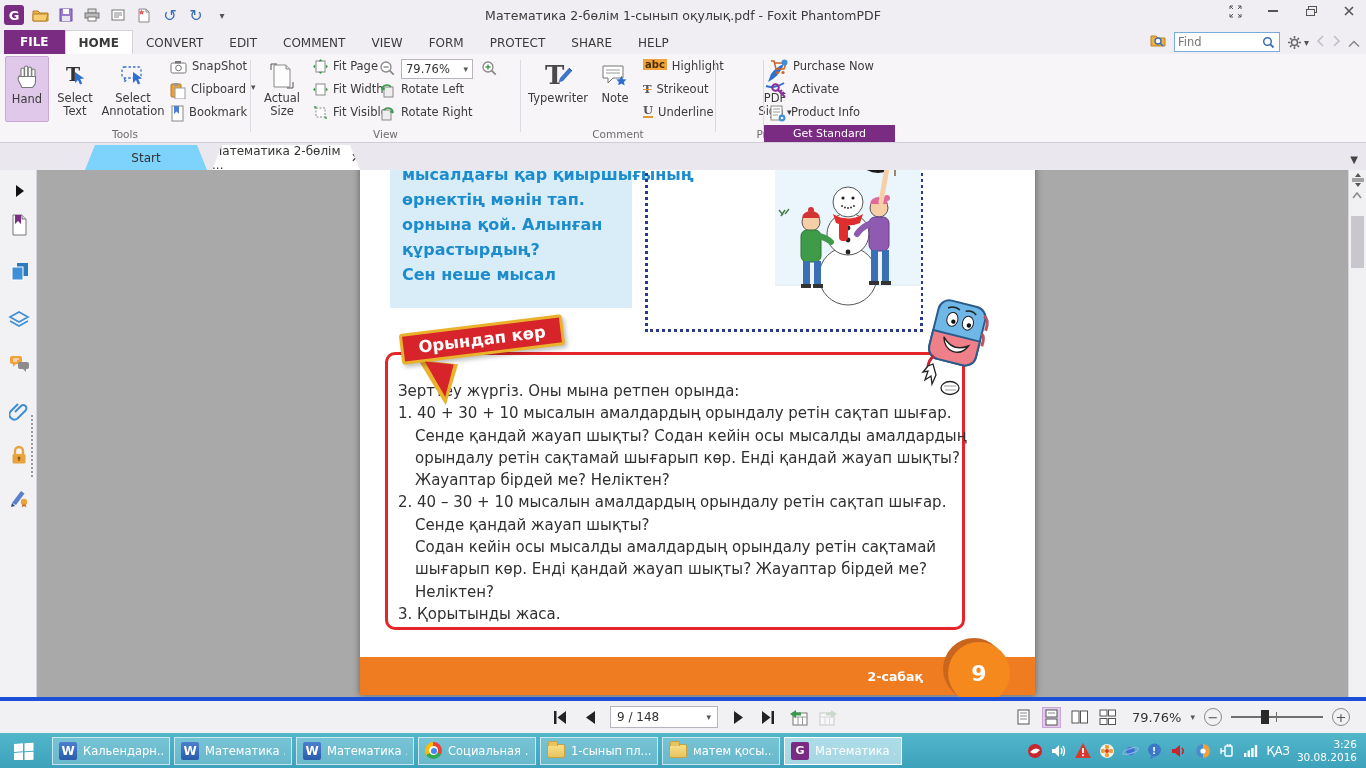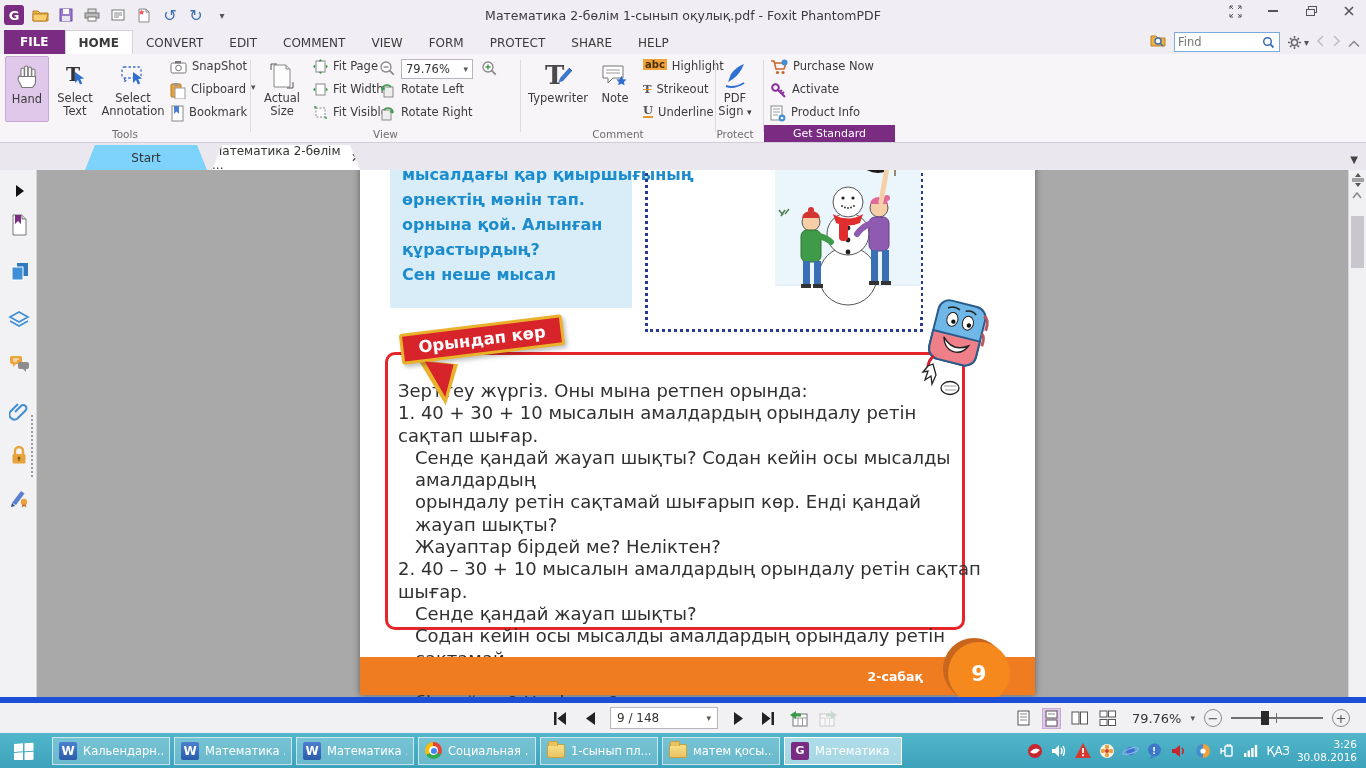--- a/index.html
+++ b/index.html
@@ -61,28 +61,28 @@
   .pdfpage { position:absolute; left:323px; top:-40px; width:675px; height:565px; background:#fff; box-shadow:0 0 7px rgba(0,0,0,.45); }
   .bluebox { position:absolute; left:30px; top:12px; width:242px; height:166px; background:#d9edf8; padding:20px 0 0 12px; }
   .bluebox div { font-size:16px; line-height:25px; color:#1d8ccd; font-weight:600; white-space:nowrap; }
   .dotbox { position:absolute; left:285px; top:20px; width:278px; height:182px; border:3px dotted #2b3990; }
   .snowman { position:absolute; left:415px; top:28px; }
   .eraser { position:absolute; left:560px; top:168px; z-index:6; }
   .redbox { position:absolute; left:25px; top:222px; width:580px; height:278px; border:3px solid #e5252a; border-radius:10px; }
   .banner { position:absolute; left:40px; top:194px; transform:rotate(-7deg); background:#d7232a; border:3px solid #eab22b; border-radius:3px; color:#fff; font-weight:bold; font-size:16.5px; padding:3px 15px; z-index:5; white-space:nowrap; box-shadow:2px 3px 4px rgba(0,0,0,.25); }
   .tailY { position:absolute; left:56px; top:232px; width:0; height:0; border-left:32px solid transparent; border-right:8px solid transparent; border-top:42px solid #eab22b; transform:rotate(6deg); z-index:4; }
   .tailR { position:absolute; left:63px; top:233px; width:0; height:0; border-left:24px solid transparent; border-right:5px solid transparent; border-top:33px solid #d7232a; transform:rotate(6deg); z-index:5; }
-  .tasktext { position:absolute; left:38px; top:250px; width:585px; font-size:18px; line-height:22.3px; color:#303030; }
+  .tasktext { position:absolute; left:38px; top:250px; width:585px; font-size:15px; line-height:22.3px; color:#303030; }
   .tasktext .cont { padding-left:17px; }
   .pfooter { position:absolute; left:0; top:527px; width:675px; height:38px; background:#f07c22; }
   .lesson { position:absolute; right:112px; top:12px; font-size:12.5px; font-weight:bold; color:#fff; }
   .pagecircle { position:absolute; left:588px; top:512px; width:62px; height:62px; border-radius:50%; background:#f5891d; box-shadow:-5px -4px 0 #c9661d; display:flex; align-items:center; justify-content:center; color:#fff; font-weight:bold; font-size:22px; z-index:2; }
 
   
-  .statusbar { position:absolute; top:697px; left:0; width:1366px; height:36px; background:#f1f0f3; border-top:6px solid #1d4ed8; display:flex; align-items:center; }
+  .statusbar { position:absolute; top:697px; left:0; width:1366px; height:36px; background:#f1f0f3; border-top:4px solid #1d4ed8; display:flex; align-items:center; }
   .navctr { display:flex; align-items:center; gap:10px; margin-left:550px; }
   .navbtn { width:20px; height:20px; display:flex; align-items:center; justify-content:center; }
   .pagecombo { width:108px; height:22px; background:#fff; border:1px solid #b7b4bd; font-size:12px; color:#333; display:flex; align-items:center; justify-content:space-between; padding:0 6px; }
   .rightctr { position:absolute; right:16px; display:flex; align-items:center; gap:9px; }
   .layico { width:19px; height:21px; display:flex; align-items:center; justify-content:center; }
   .layico.sel { background:#dfc8e9; border:1px solid #c9a8d8; }
   .zoomtxt { font-size:13px; color:#333; margin-left:6px; }
   .zslider { position:relative; width:92px; height:20px; }
   .ztrack { position:absolute; top:9px; left:0; width:92px; height:2px; background:#6f6f6f; }
   .ztick { position:absolute; top:5px; left:45px; width:1px; height:10px; background:#6f6f6f; }
@@ -409,21 +409,21 @@
         <span>Strikeout</span>
       </div>
       <div class="smallbtn" style="left:122px;top:51px;">
         <span class="undl">U</span>
         <span>Underline</span>
       </div>
       <div class="glabel">Comment</div>
     </div>
     <div class="gsep" style="left:715px;"></div>
 
-    <div class="group" style="left:712px;width:46px;">
+    <div class="group" style="left:752px;width:46px;">
       <div class="bigbtn" style="left:1px;top:2px;width:44px;height:70px;">
         <div class="bicon">
           <svg width="30" height="28" viewBox="0 0 30 28">
               <path d="M24 2 q-8 3 -13 10 l-3 8 5 -3 q7 -5 11 -15z" fill="#2f6fd0"></path>
               <path d="M6 24 q8 3 18 -3" fill="none" stroke="#2f6fd0" stroke-width="2"></path>
             </svg>
         </div>
         <span>PDF</span>
         <span><span>Sign</span> <span style="font-size:9px;">▾</span></span>
       </div>

